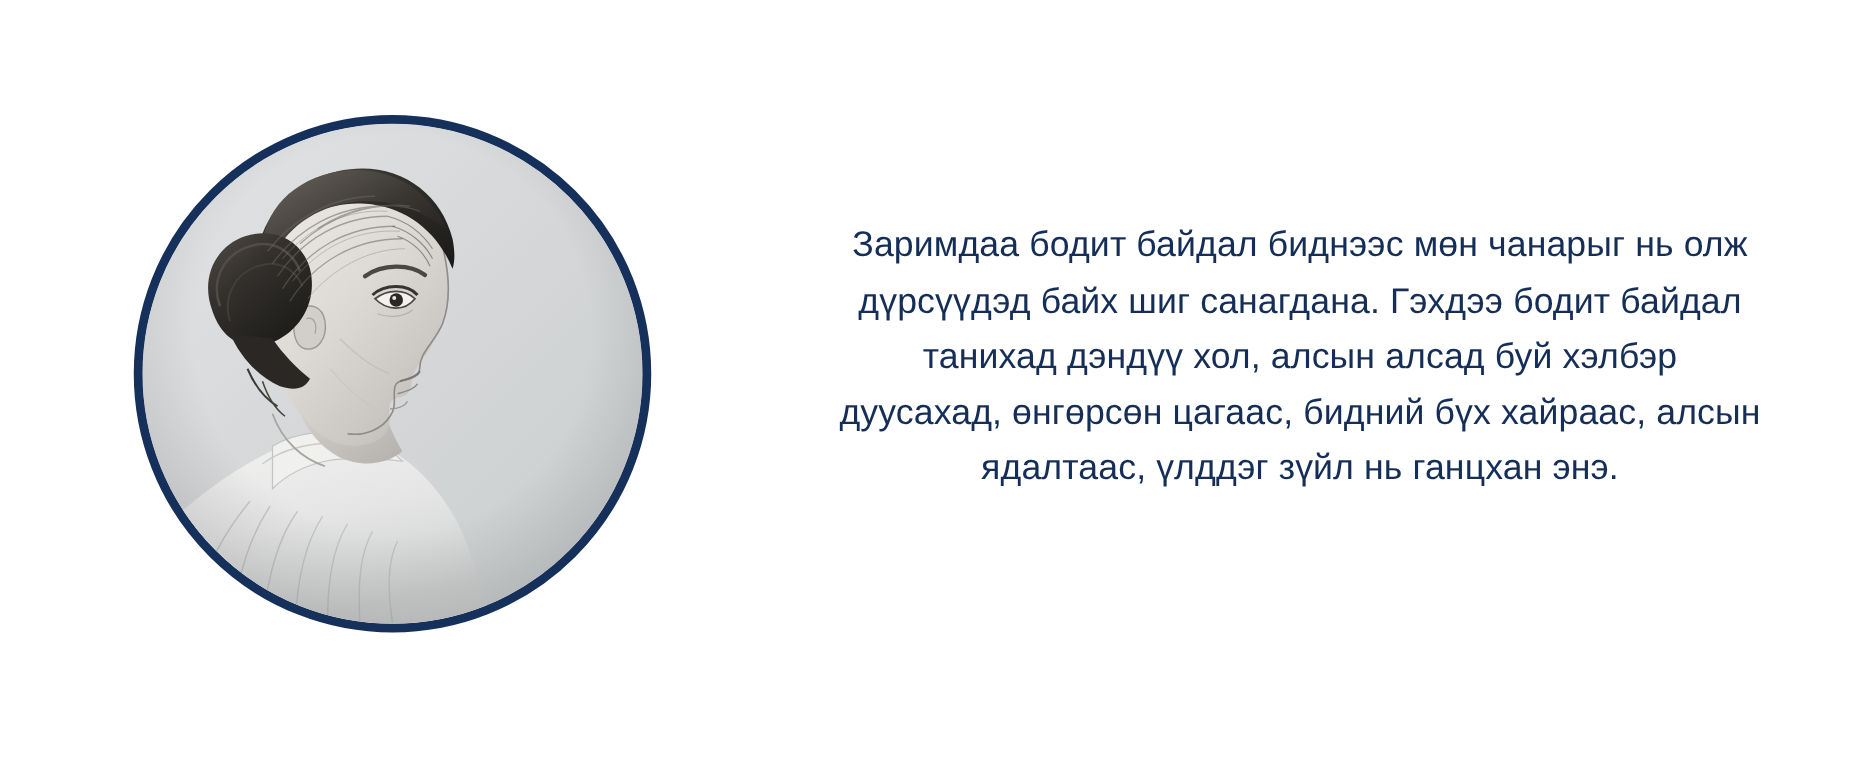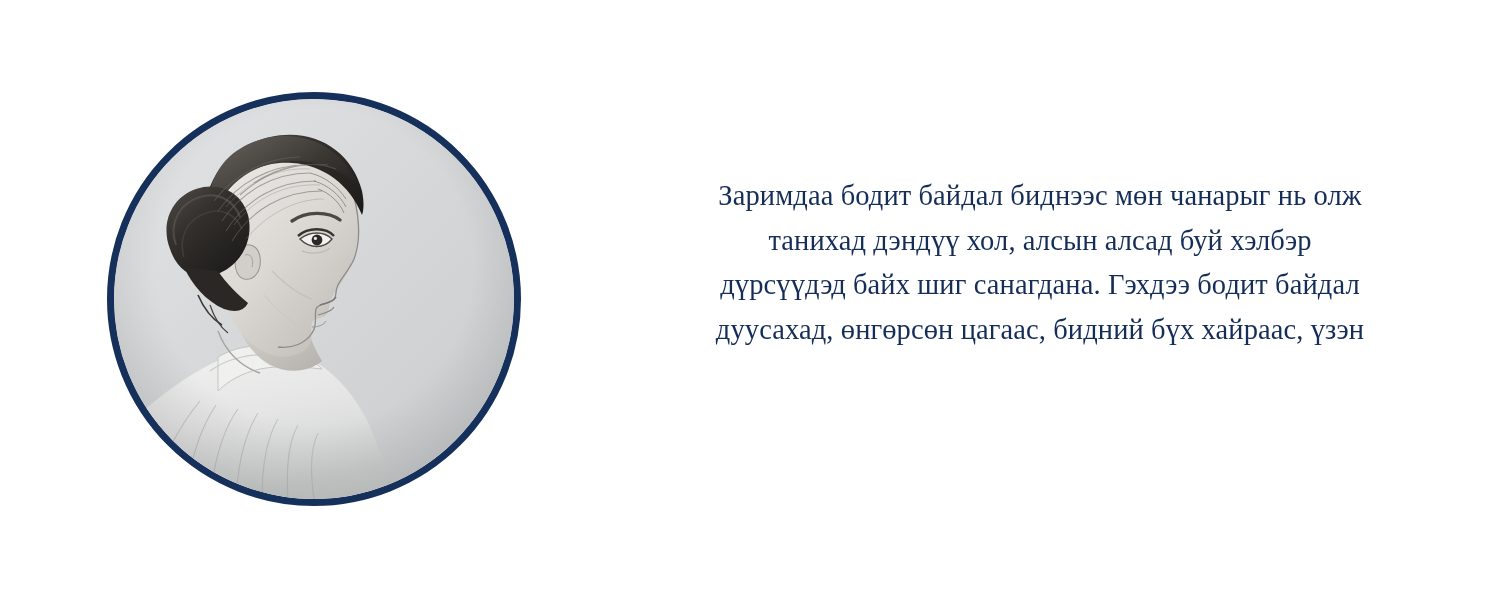--- a/index.html
+++ b/index.html
@@ -60,21 +60,21 @@
     width: 772px;
     text-align: center;
   }
   .quote-line {
     display: block;
     color: #152e58;
     font-size: 28.5px;
     line-height: 44.5px;
     letter-spacing: 0.1px;
     white-space: nowrap;
-    font-family: Liberation Serif, serif;
+    font-family: Liberation Sans, sans-serif;
   }
 </style>
 </head>
 <body>
 
 <div class="card">
 
   <div class="portrait-wrap">
     <div class="portrait-ring">
       <div class="portrait-photo">
@@ -226,18 +226,19 @@
           </g>
 
           <rect x="0" y="0" width="400" height="400" fill="url(#vign)"></rect>
         </svg>
       </div>
     </div>
   </div>
 
   <blockquote class="quote-block">
     <span class="quote-line">Заримдаа бодит байдал биднээс мөн чанарыг нь олж</span>
+    <span class="quote-line">дүрсүүдэд байх шиг санагдана. Гэхдээ бодит байдал</span>
     <span class="quote-line">танихад дэндүү хол, алсын алсад буй хэлбэр</span>
-    <span class="quote-line">дүрсүүдэд байх шиг санагдана. Гэхдээ бодит байдал</span>
-    <span class="quote-line">дуусахад, өнгөрсөн цагаас, бидний бүх хайраас, үзэн</span>
+    <span class="quote-line">дуусахад, өнгөрсөн цагаас, бидний бүх хайраас, алсын</span>
+    <span class="quote-line">ядалтаас, үлддэг зүйл нь ганцхан энэ.</span>
   </blockquote>
 
 </div>
 
 </body></html>

